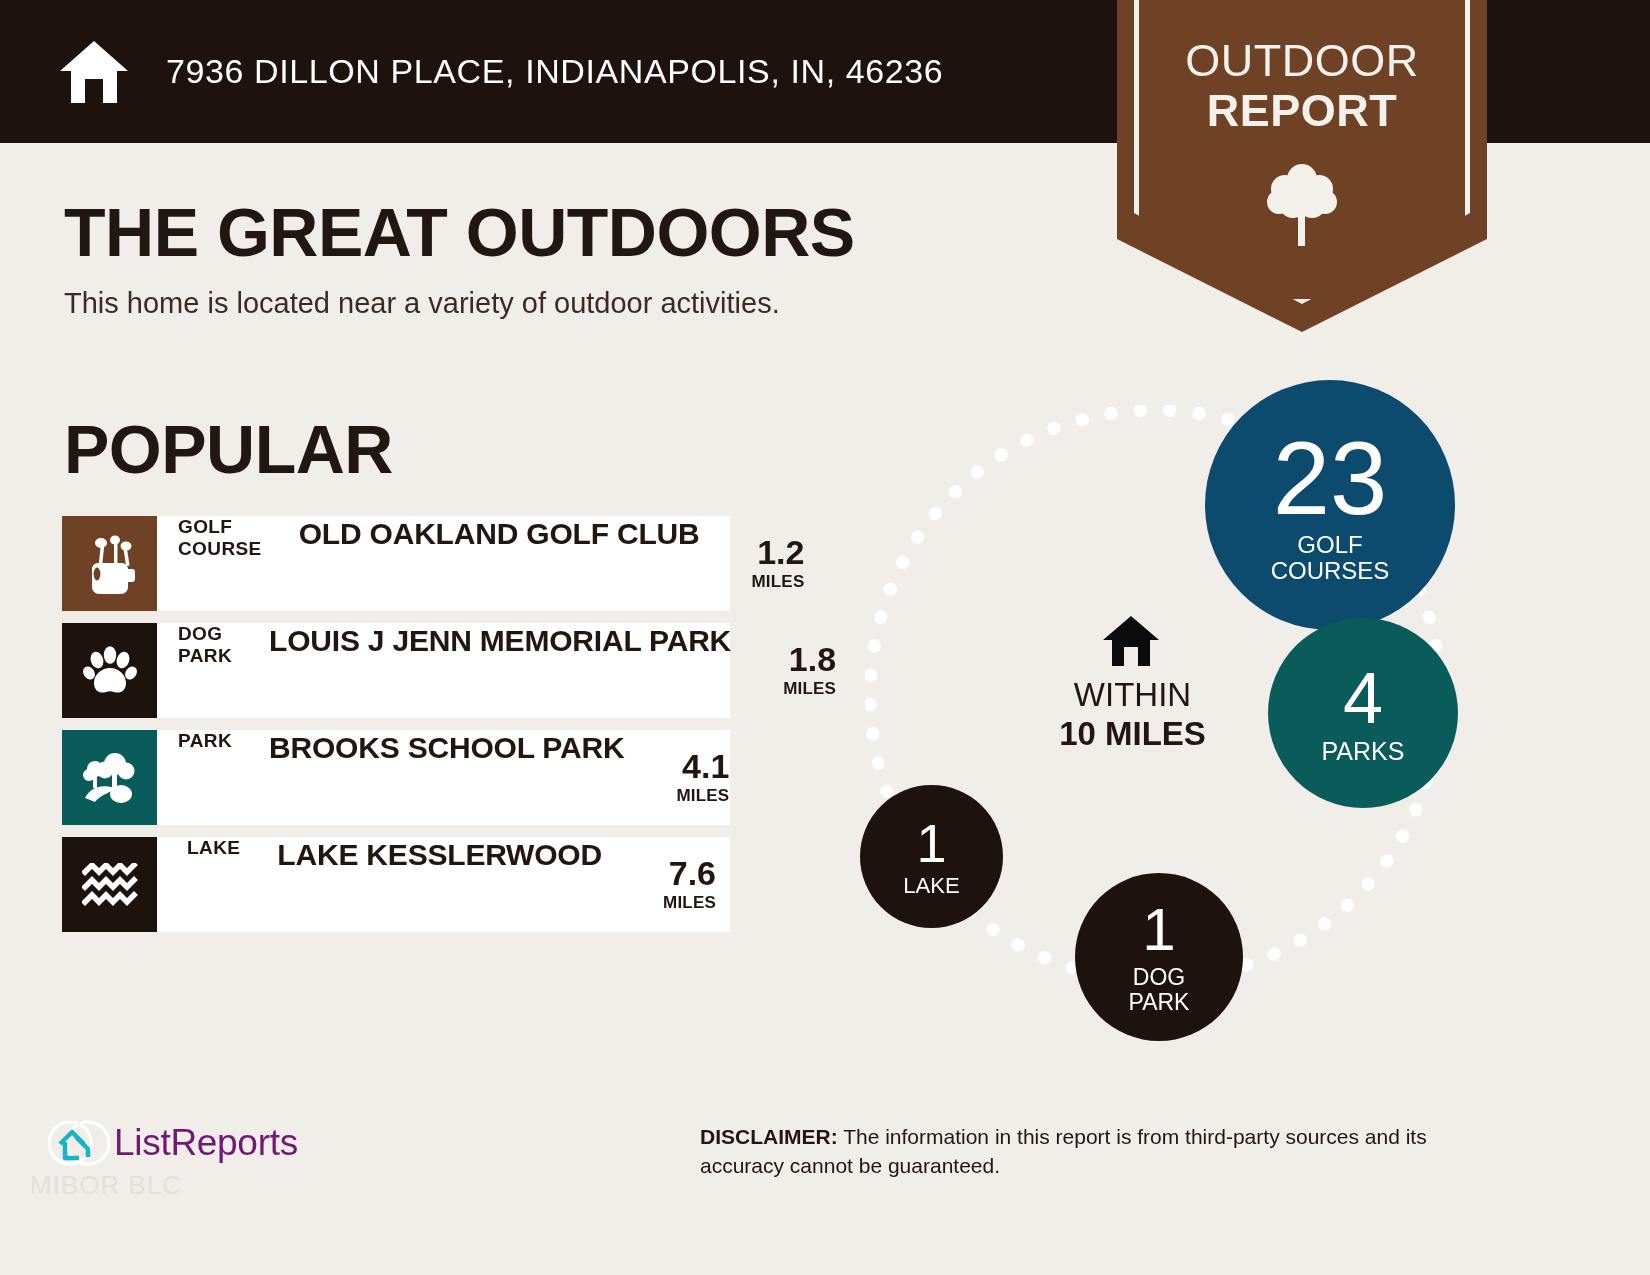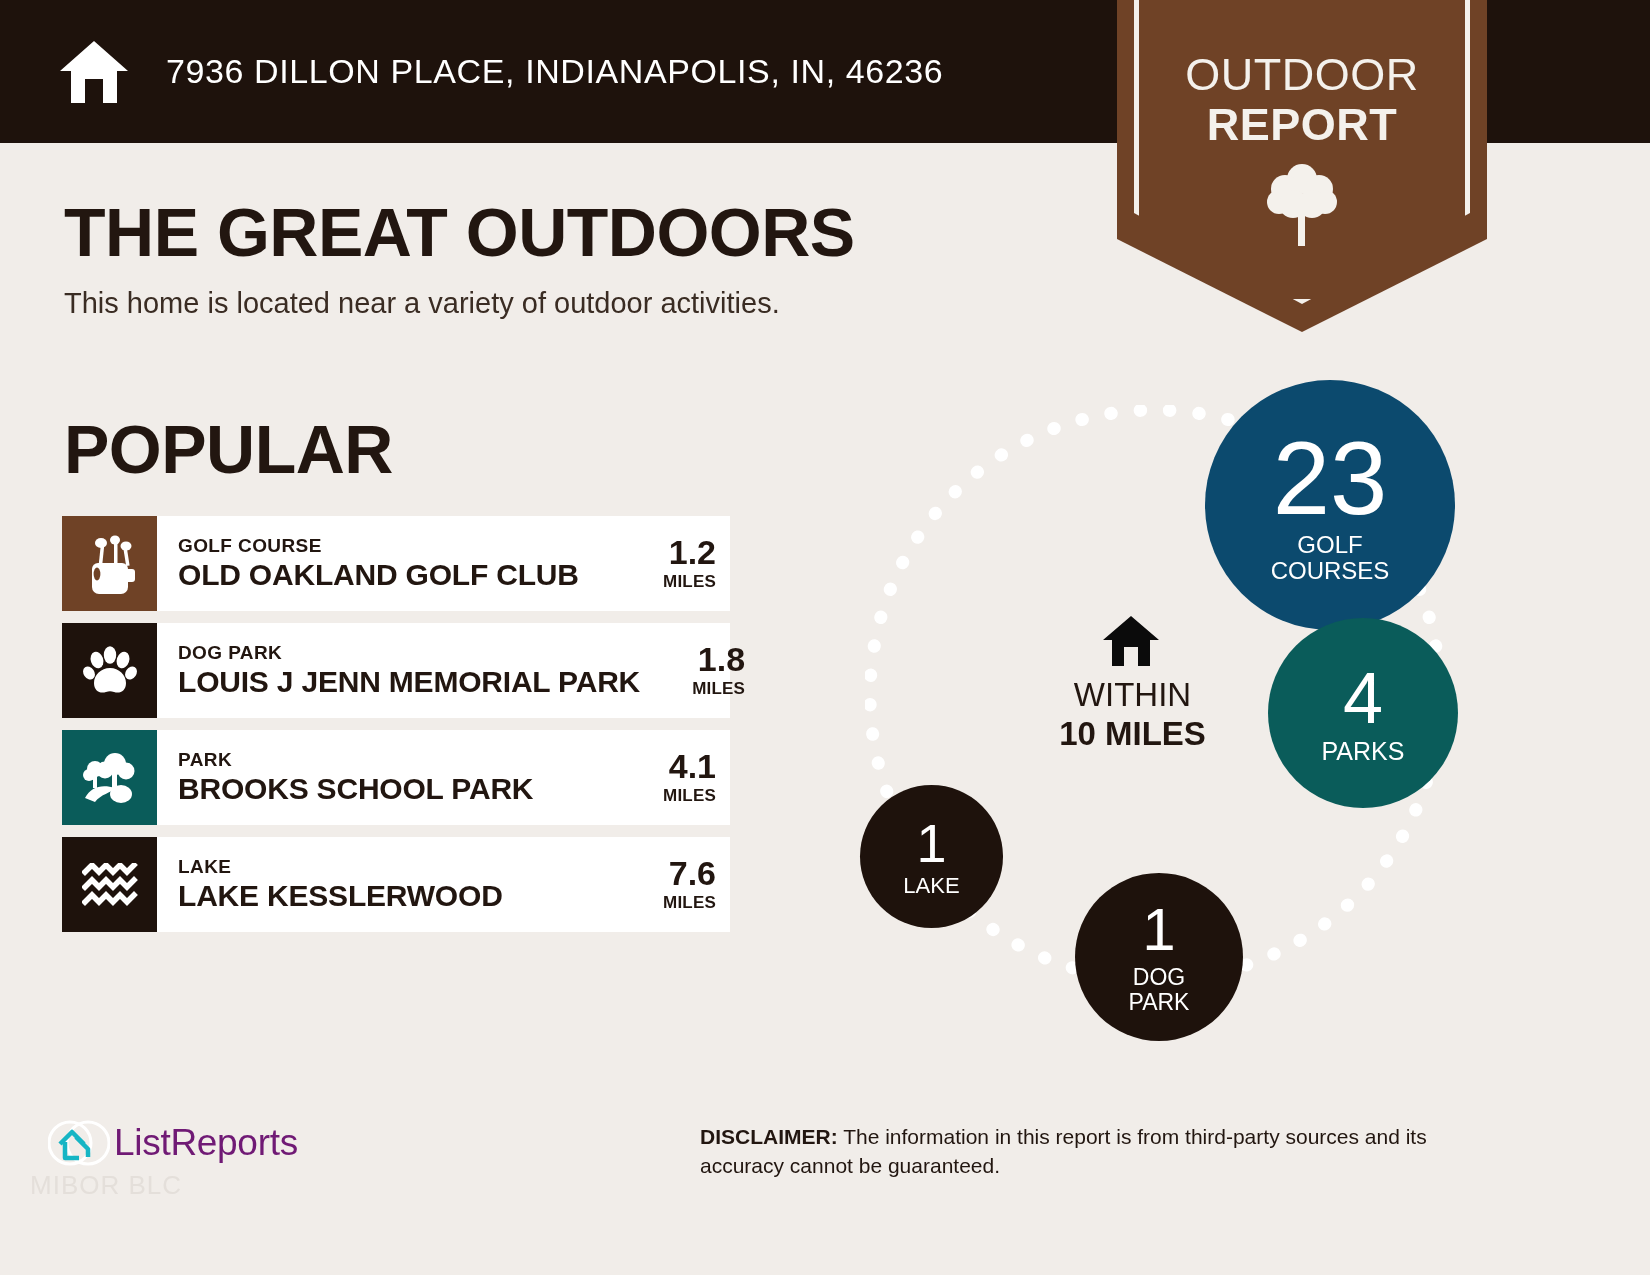--- a/index.html
+++ b/index.html
@@ -61,21 +61,21 @@
     border: 5px solid #F4F1EC;
     -webkit-clip-path: polygon(0 0, 100% 0, 100% 71%, 50% 100%, 0 71%);
     clip-path: polygon(0 0, 100% 0, 100% 71%, 50% 100%, 0 71%);
     box-sizing: border-box;
     z-index: 6;
     pointer-events: none;
   }
   .badge-text {
     position: absolute;
     left: 1117px;
-    top: 50px;
+    top: 36px;
     width: 370px;
     text-align: center;
     color: #F4F1EC;
     font-size: 45px;
     font-weight: 400;
     line-height: 50px;
     letter-spacing: 0.5px;
     z-index: 7;
   }
   .badge-text .l2 { font-weight: 700; display:block; }
@@ -138,23 +138,23 @@
     width: 95px;
     height: 95px;
     flex: 0 0 95px;
     display: flex;
     align-items: center;
     justify-content: center;
   }
   .row-text {
     flex: 1 1 auto;
     display: flex;
-    flex-direction: column;
     justify-content: center;
     padding-left: 21px;
+    gap: 37px;
   }
   .row-cat {
     font-size: 19px;
     font-weight: 700;
     color: #221610;
     letter-spacing: 0.4px;
     line-height: 22px;
   }
   .row-name {
     font-size: 30px;

